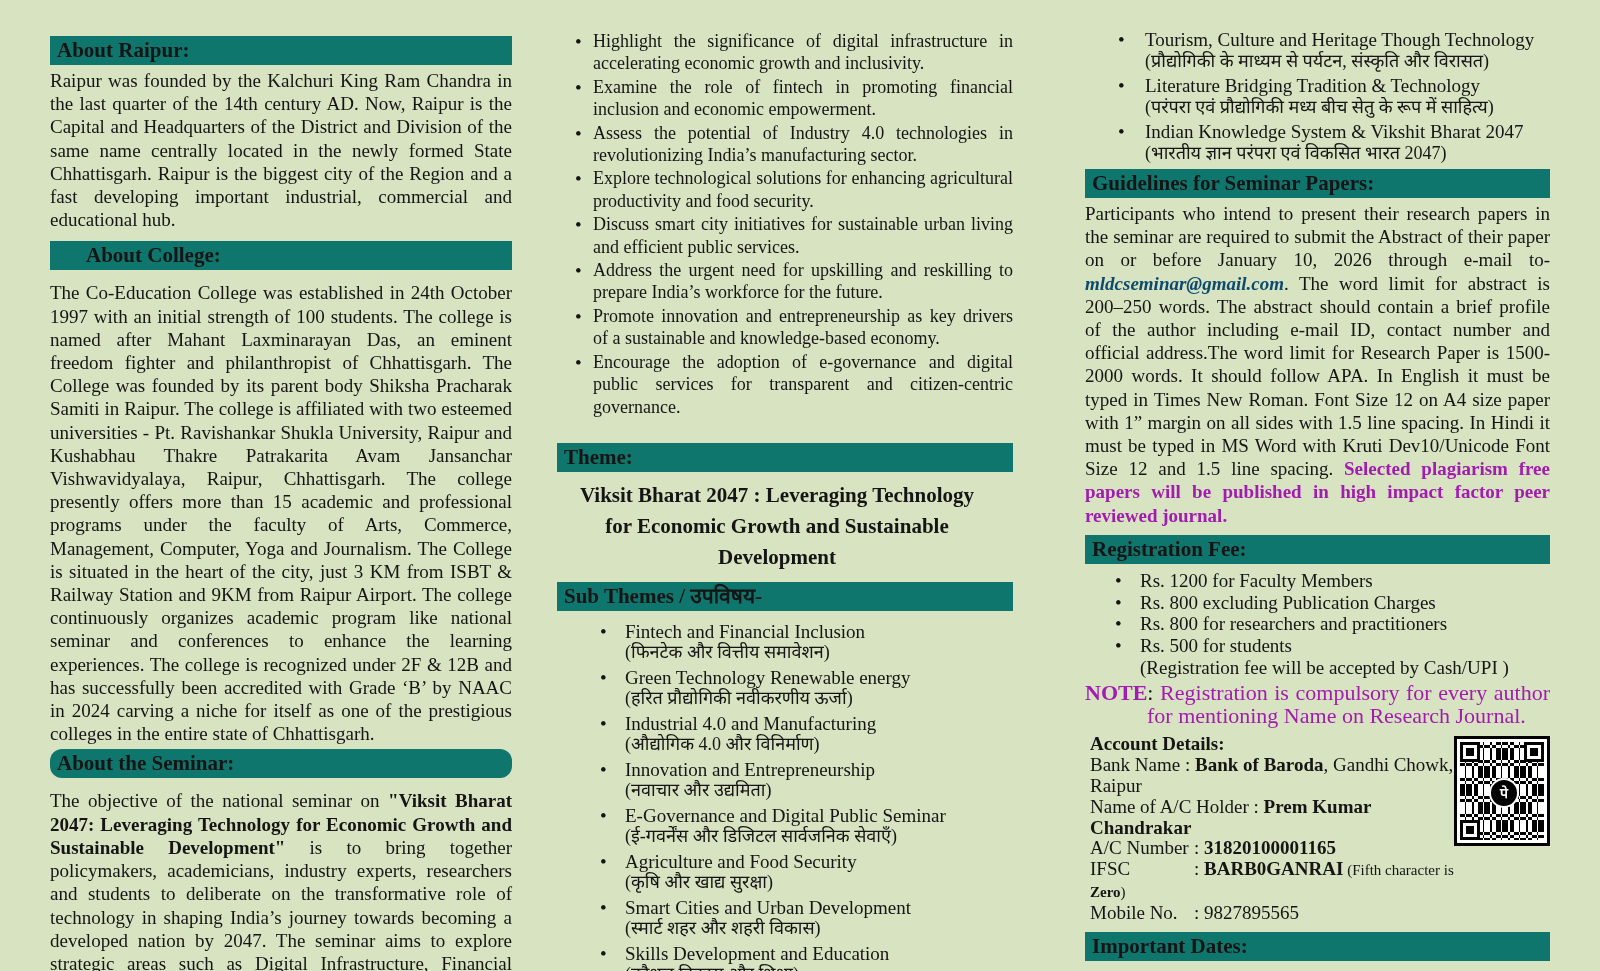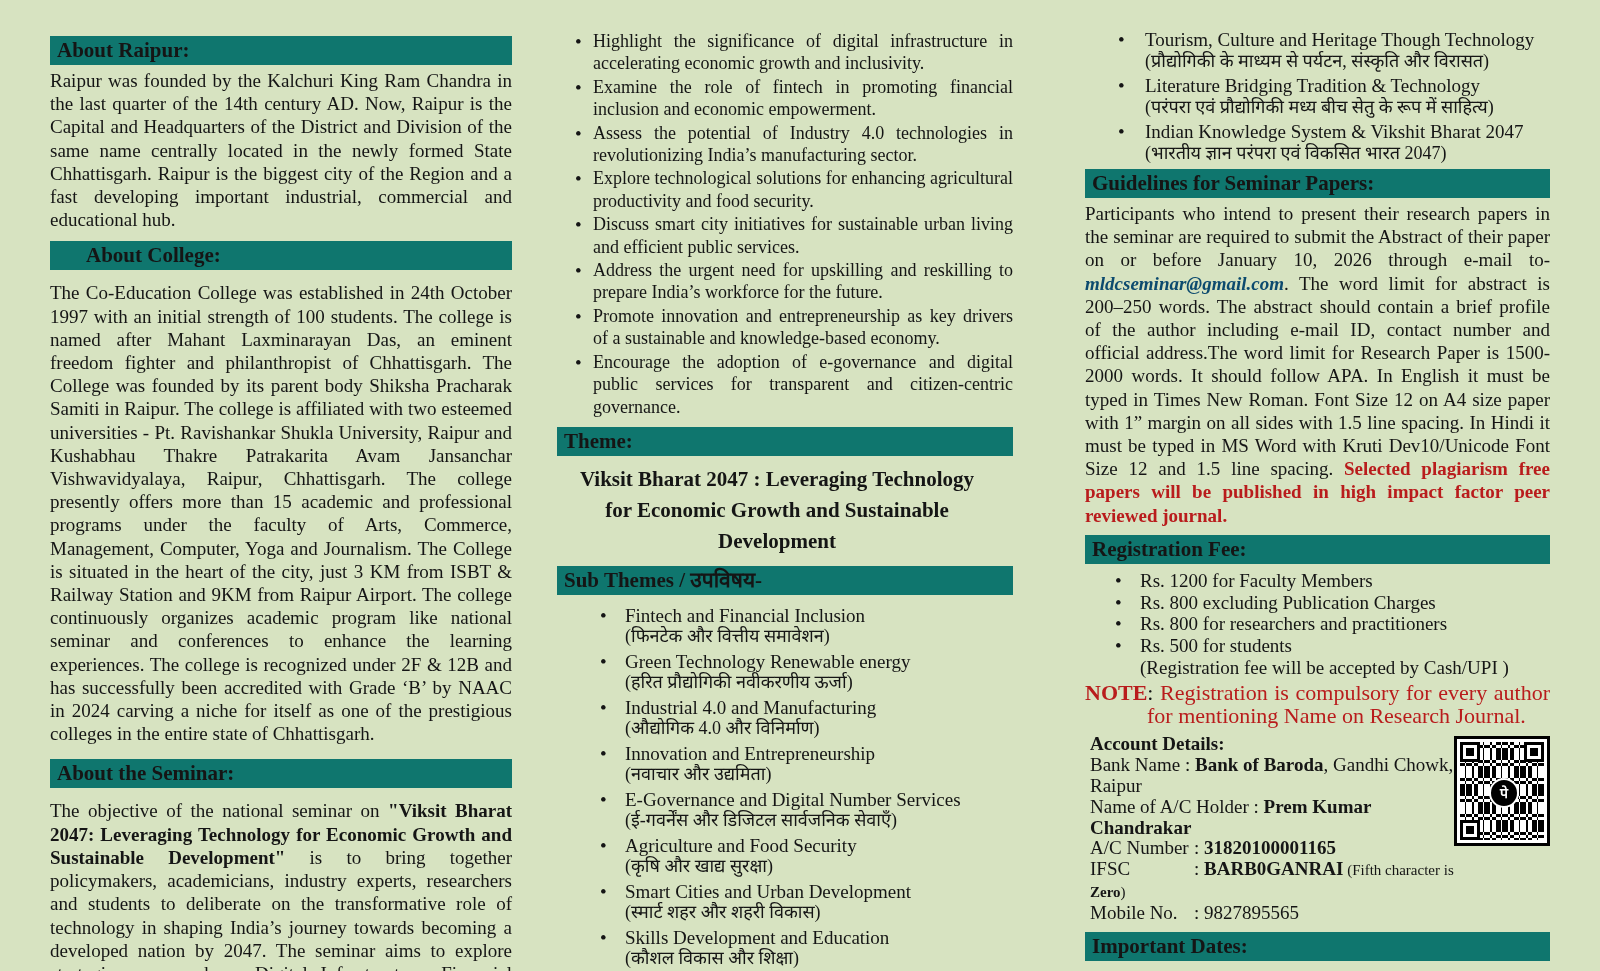--- a/index.html
+++ b/index.html
@@ -18,21 +18,21 @@
     background:#0f766e;
     font-weight:700;font-size:21px;line-height:25px;
     padding:2px 7px;margin:0;
   }
   .body-text{
     font-size:19px;line-height:23.2px;text-align:justify;
     margin:4px 0 0 0;
   }
   .gap-top{margin-top:11px;}
   .mt{margin-top:10px;padding-left:36px;}
-  .mt2{margin-top:14px;}
+  .mt2{margin-top:4px;border-radius:12px;}
 
   ul{list-style:none;margin:0;padding:0;}
   li{display:flex;align-items:flex-start;}
   .dot{flex:0 0 auto;font-size:19px;line-height:23px;}
   .t{flex:1 1 auto;}
 
   
   .objectives{padding-left:18px;}
   .objectives li{margin-bottom:1px;}
   .objectives .dot{width:18px;}
@@ -48,21 +48,21 @@
   .subthemes{padding-left:43px;margin-top:11px;}
   .subthemes li{margin-bottom:5px;}
   .subthemes .dot{width:25px;line-height:20.5px;}
   .subthemes .t{font-size:19px;line-height:20.5px;}
   .subthemes .hi{font-size:18px;}
 
   
   #col3 .subthemes{padding-left:33px;margin-top:0;}
   #col3 .subthemes .dot{width:27px;}
 
-  .red{color:#b91c1c;}
+  .red{color:#a21caf;}
   .email{color:#0c4a6e;font-weight:700;font-style:italic;}
 
   
   .fees{padding-left:30px;margin-top:6px;}
   .fees .dot{width:25px;line-height:21.8px;}
   .fees .t{font-size:19px;line-height:21.8px;}
   .cash-note{font-size:19px;line-height:22px;padding-left:55px;}
   .note{
     font-size:22px;line-height:23.2px;text-align:justify;
     margin:2px 0 0 0;padding-left:62px;text-indent:-62px;
@@ -147,21 +147,21 @@
       <li>
           <span class="dot">•</span>
           <div class="t">Promote innovation and entrepreneurship as key drivers of a sustainable and knowledge-based economy.</div>
         </li>
       <li>
           <span class="dot">•</span>
           <div class="t">Encourage the adoption of e-governance and digital public services for transparent and citizen-centric governance.</div>
         </li>
     </ul>
 
-    <h2 class="bar" style="margin-top:9px;">Theme:</h2>
+    <h2 class="bar" style="margin-top:25px;">Theme:</h2>
     <p class="theme-title">Viksit Bharat 2047 : Leveraging Technology for Economic Growth and Sustainable Development</p>
 
     <h2 class="bar">Sub Themes / उपविषय-</h2>
     <ul class="subthemes">
       <li>
           <span class="dot">•</span>
           <div class="t">
             <div>Fintech and Financial Inclusion</div>
             <div class="hi">(फिनटेक और वित्तीय समावेशन)</div>
           </div>
@@ -183,21 +183,21 @@
       <li>
           <span class="dot">•</span>
           <div class="t">
             <div>Innovation and Entrepreneurship</div>
             <div class="hi">(नवाचार और उद्यमिता)</div>
           </div>
         </li>
       <li>
           <span class="dot">•</span>
           <div class="t">
-            <div>E-Governance and Digital Number Services</div>
+            <div>E-Governance and Digital Public Seminar</div>
             <div class="hi">(ई-गवर्नेंस और डिजिटल सार्वजनिक सेवाएँ)</div>
           </div>
         </li>
       <li>
           <span class="dot">•</span>
           <div class="t">
             <div>Agriculture and Food Security</div>
             <div class="hi">(कृषि और खाद्य सुरक्षा)</div>
           </div>
         </li>

